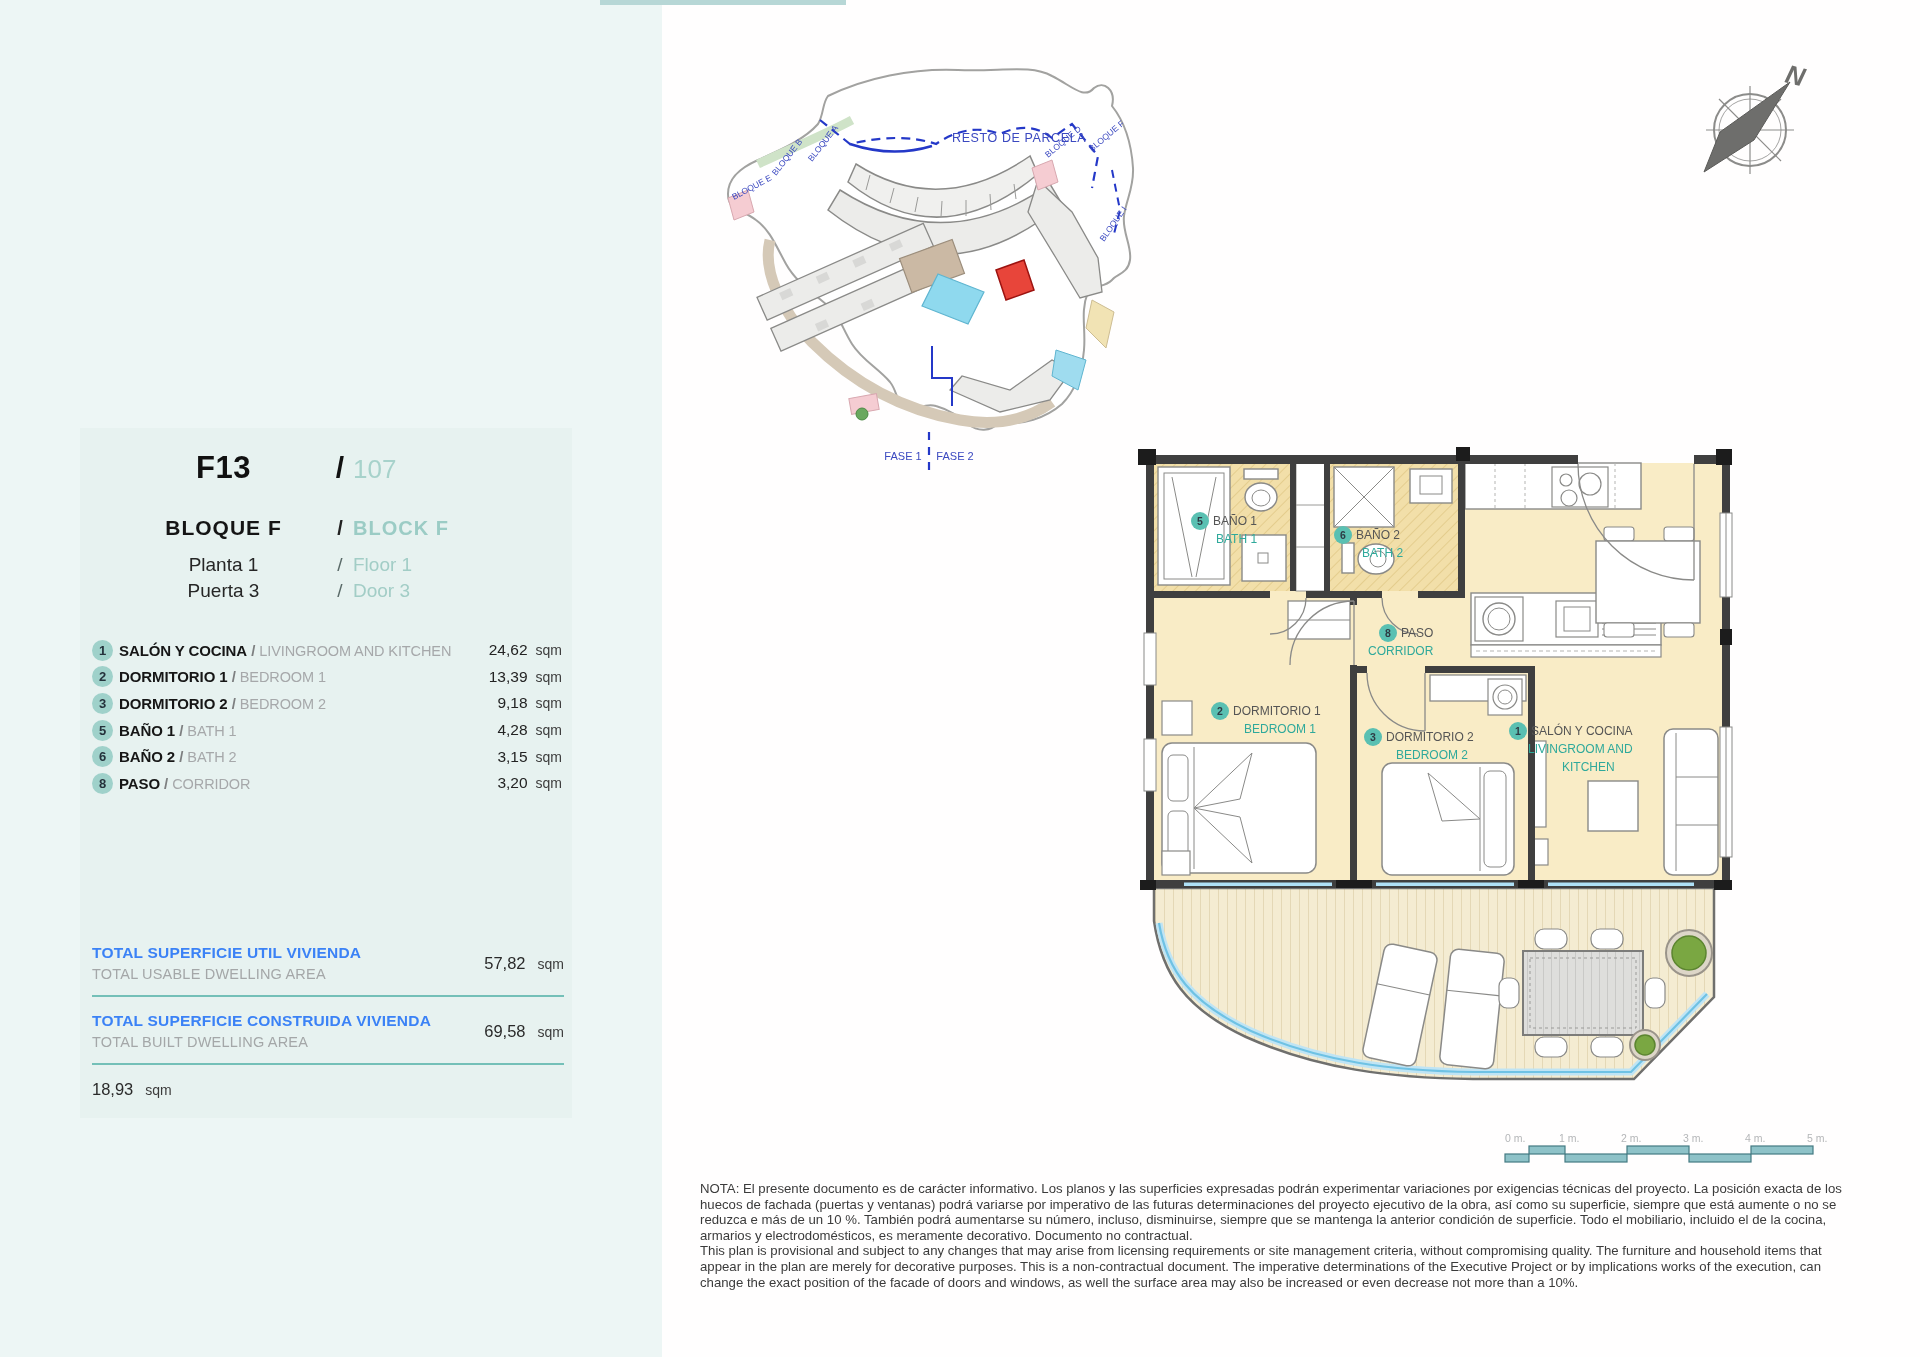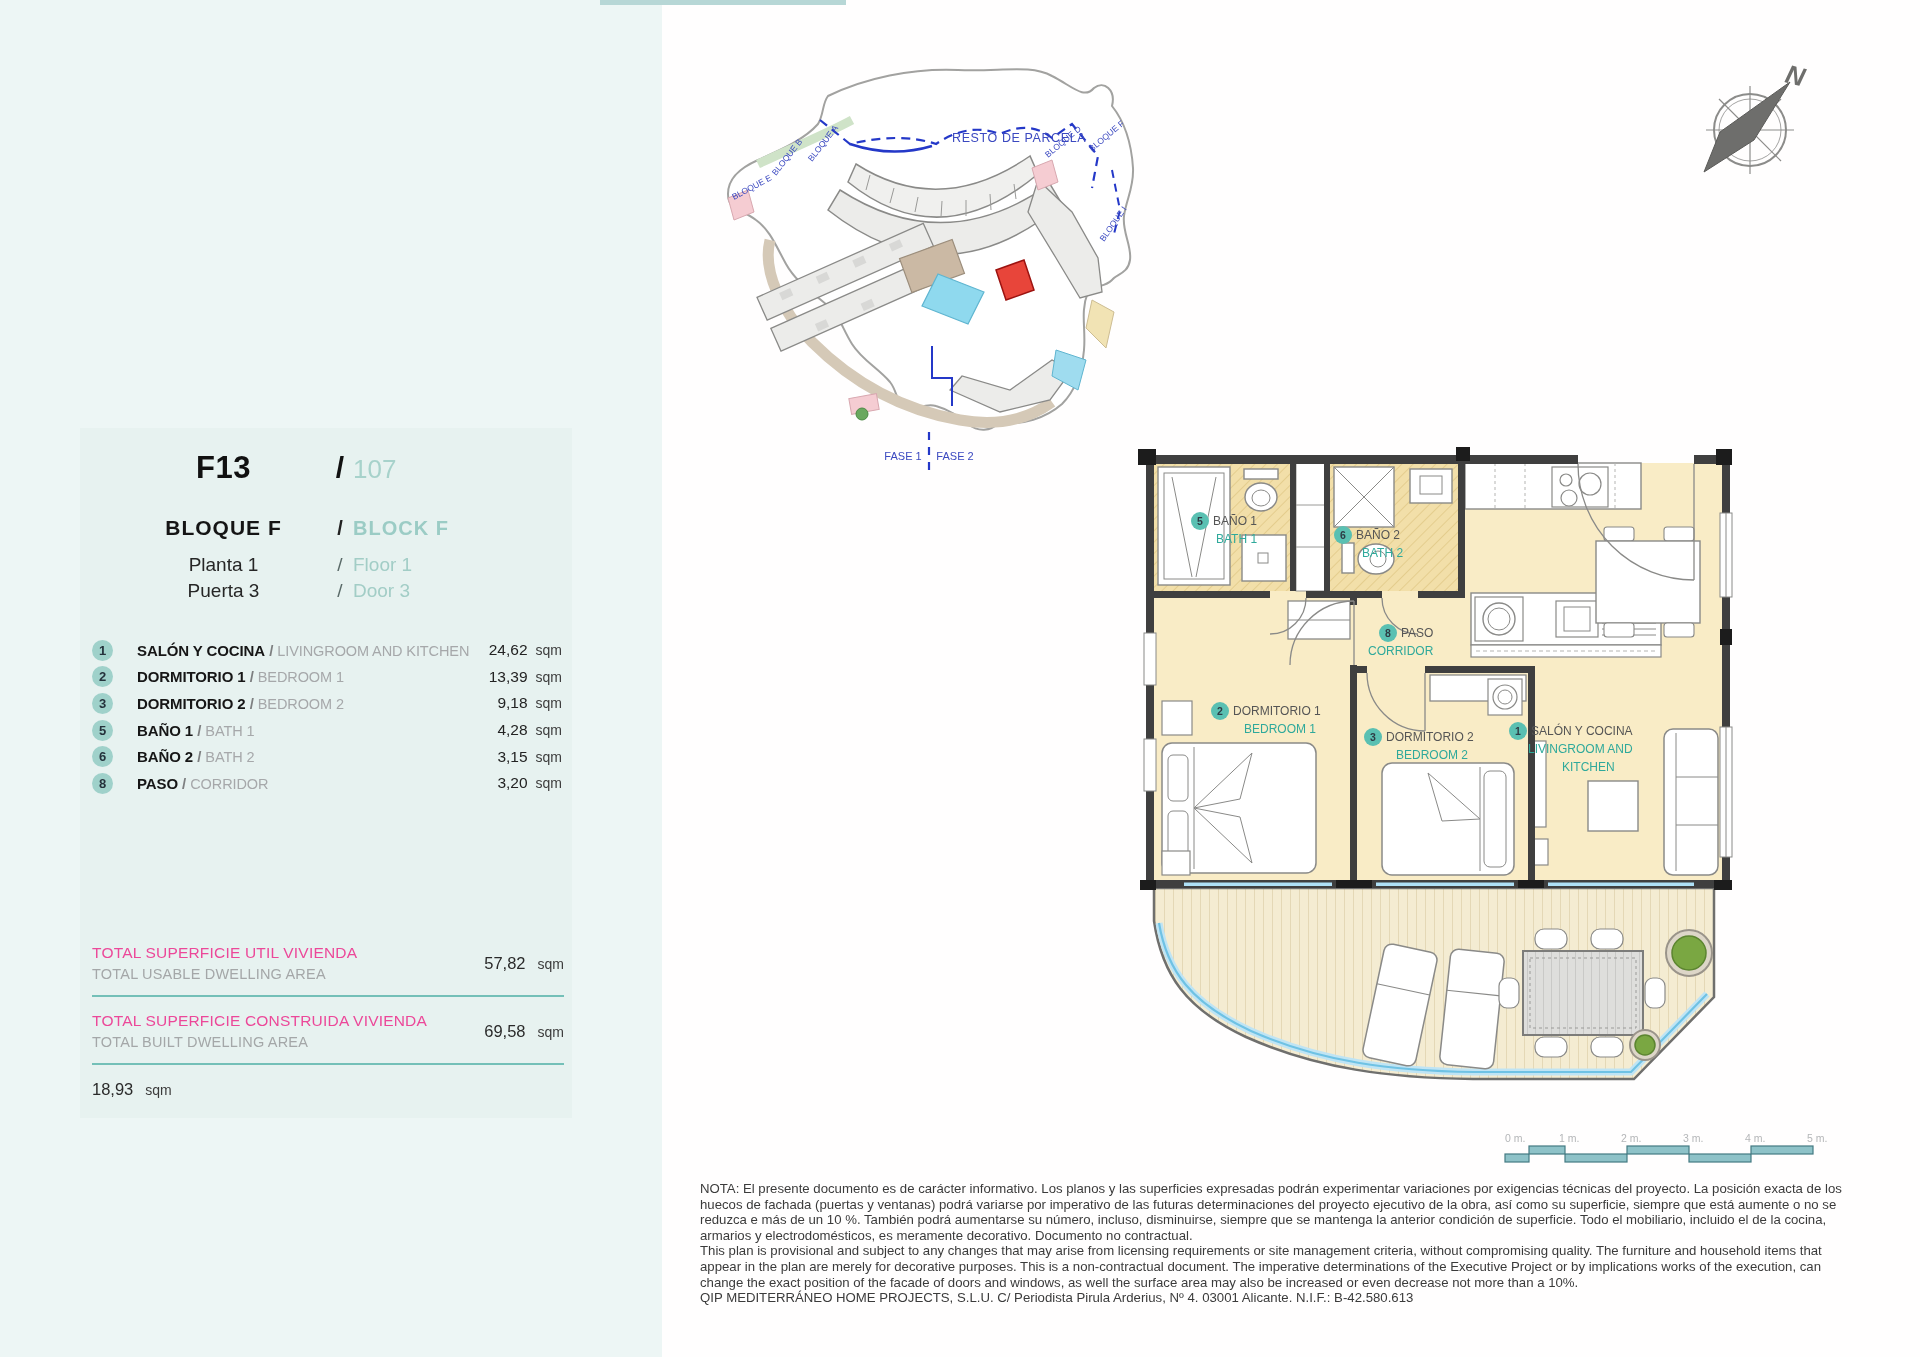--- a/index.html
+++ b/index.html
@@ -29,34 +29,34 @@
   .row-plain .bi-es{font-weight:400;color:#262626;}
   .row-plain .bi-sep{color:#5a6a68;}
   .row-floor{top:554px;}
   .row-door{top:580px;}
 
   
   .room-list{left:92px;top:637px;width:470px;}
   .room-row{display:flex;align-items:center;height:26.6px;}
   .num-badge{width:21px;height:21px;border-radius:50%;background:#9fd1ca;color:#25323c;
              font-size:13px;font-weight:bold;display:flex;align-items:center;justify-content:center;flex:0 0 21px;}
-  .room-lbl{margin-left:24px;font-size:15px;white-space:nowrap;letter-spacing:-.1px;}
+  .room-lbl{margin-left:6px;font-size:15px;white-space:nowrap;letter-spacing:-.1px;}
   .room-es{font-weight:bold;color:#161616;}
   .room-sep{color:#7d7f80;font-weight:bold;}
   .room-en{color:#a6a8aa;font-size:14.5px;}
   .room-val{margin-left:auto;display:flex;align-items:baseline;}
   .room-area{font-size:15.5px;color:#232323;min-width:46px;text-align:right;}
   .room-unit{font-size:14px;color:#3c3c3c;margin-left:8px;}
 
   
   .totals{left:92px;top:944px;width:472px;}
   .total-block{display:flex;justify-content:space-between;align-items:center;
                padding-bottom:13px;margin-bottom:15px;border-bottom:2px solid #74c0b8;}
   .total-block.last{border-bottom:none;}
-  .tot-es{font-size:15.5px;font-weight:normal;color:#ec4899;letter-spacing:.2px;}
+  .tot-es{font-size:15.5px;font-weight:bold;color:#3b82f6;letter-spacing:.2px;}
   .tot-en{font-size:14.5px;color:#a4a7a8;margin-top:4px;letter-spacing:.2px;}
   .tot-val{display:flex;align-items:baseline;}
   .tot-num{font-size:16.5px;color:#2a2a2a;}
   .tot-unit{font-size:14px;color:#3c3c3c;margin-left:12px;}
 
   
   .notes{left:700px;top:1181px;width:1148px;color:#3b3b3b;font-size:13.2px;line-height:15.6px;}
   .notes p{margin:0;}
 
   svg text{font-family:"Liberation Sans", sans-serif;}
@@ -527,16 +527,15 @@
         <rect x="186" y="24" width="62" height="8"></rect>
       <rect x="26" y="16" width="36" height="8"></rect>
         <rect x="124" y="16" width="62" height="8"></rect>
         <rect x="248" y="16" width="62" height="8"></rect>
     </g>
   </svg>
 
   <div class="abs notes">
     <p>NOTA: El presente documento es de carácter informativo. Los planos y las superficies expresadas podrán experimentar variaciones por exigencias técnicas del proyecto. La posición exacta de los huecos de fachada (puertas y ventanas) podrá variarse por imperativo de las futuras determinaciones del proyecto ejecutivo de la obra, así como su superficie, siempre que está aumente o no se reduzca e más de un 10 %. También podrá aumentarse su número, incluso, disminuirse, siempre que se mantenga la anterior condición de superficie. Todo el mobiliario, incluido el de la cocina, armarios y electrodomésticos, es meramente decorativo. Documento no contractual.</p>
     <p>This plan is provisional and subject to any changes that may arise from licensing requirements or site management criteria, without compromising quality. The furniture and household items that appear in the plan are merely for decorative purposes. This is a non-contractual document. The imperative determinations of the Executive Project or by implications works of the execution, can change the exact position of the facade of doors and windows, as well the surface area may also be increased or even decrease not more than a 10%.</p>
-    <p>QIP MEDITERRÁNEO HOME PROJECTS, S.L.U. C/ Periodista Pirula Arderius, Nº 4. 03001 Alicante. N.I.F.: B-42.580.613</p>
   </div>
 
 </div>
 
 </body></html>

